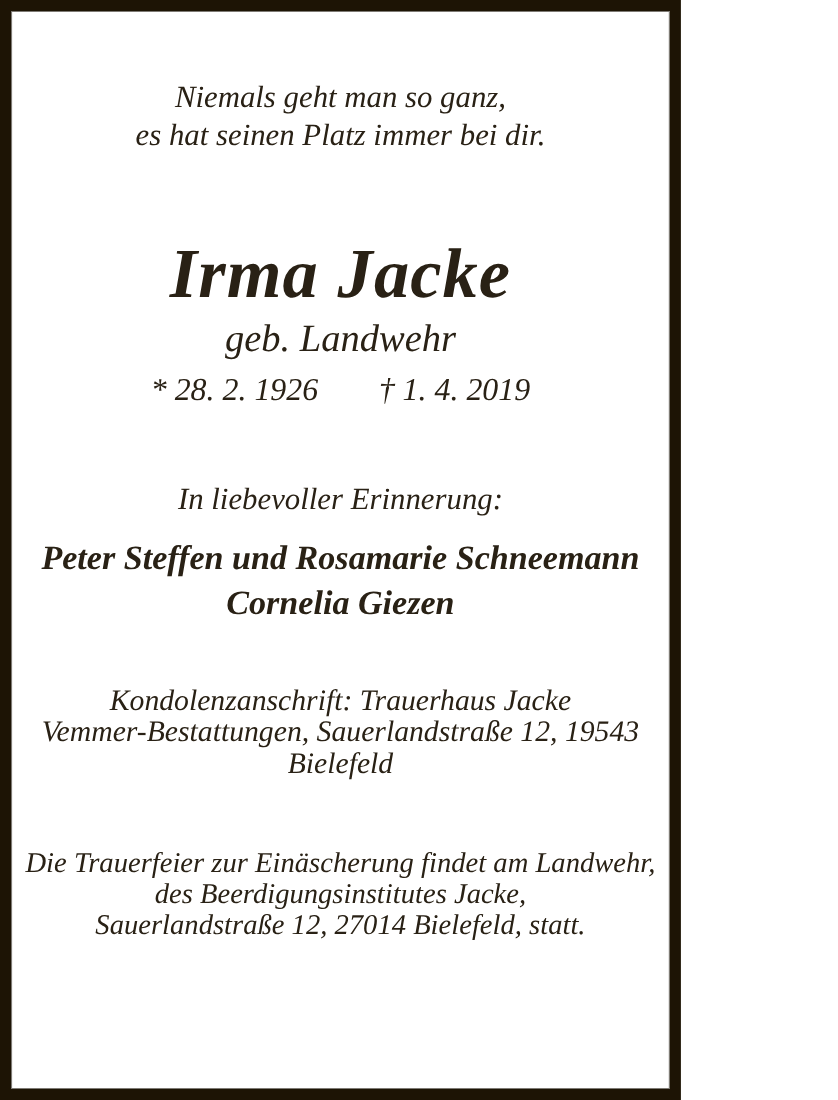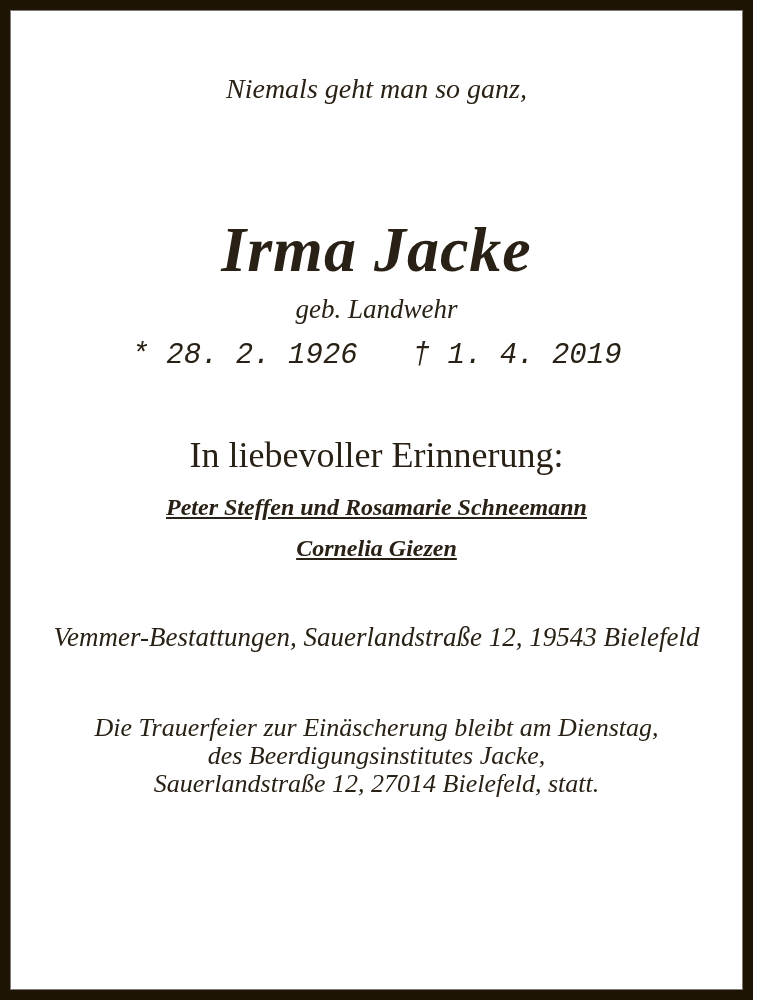--- a/index.html
+++ b/index.html
@@ -12,74 +12,73 @@
   html, body {
     width: 762px;
     background: var(--bg-color);
   }
   body {
     font-family: "Liberation Serif", "DejaVu Serif", serif;
     color: var(--text-color);
   }
   .notice-frame {
     position: relative;
-    width: 753px;
+    width: 619px;
     height: 1000px;
     border: 10px solid var(--frame-color);
     box-shadow: inset 0 0 0 1px var(--hairline-color);
     background: var(--bg-color);
     overflow: hidden;
     padding-left: 48px;
   }
   .content {
     position: absolute;
     left: 1px; top: 1px; right: 1px; bottom: 1px;
     text-align: center;
   }
   .epigraph {
     margin-top: 60px;
     font-style: italic;
     font-size: 28px;
     line-height: 35px;
   }
   .deceased-name {
-    margin-top: 108px;
+    margin-top: 72px;
     font-style: italic;
     font-weight: bold;
     font-size: 64px;
     line-height: 72px;
     letter-spacing: 1px;
   }
   .maiden-name {
     margin-top: 6px;
     font-style: italic;
-    font-size: 27px;
+    font-size: 35px;
     line-height: 34px;
   }
   .dates {
     margin-top: 12px;
     font-style: italic;
     font-size: 29px;
     line-height: 36px;
-    font-family: Liberation Mono, monospace;
   }
   .dates .date { display: inline-block; }
   .dates .date-gap { display: inline-block; width: 55px; }
   .memorial-heading {
     margin-top: 64px;
-    font-size: 36px;
+    font-style: italic;
+    font-size: 28px;
     line-height: 35px;
   }
   .mourners {
     margin-top: 14px;
     font-style: italic;
     font-weight: bold;
-    font-size: 24px;
+    font-size: 31px;
     line-height: 41px;
-    text-decoration: underline;
   }
   .condolence {
     margin-top: 54px;
     font-style: italic;
     font-size: 27px;
     line-height: 29px;
   }
   .service {
     margin-top: 62px;
     font-style: italic;
@@ -88,41 +87,43 @@
   }
 </style>
 </head>
 <body>
 
 <div class="notice-frame">
   <div class="content">
 
     <div class="epigraph">
       <div>Niemals geht man so ganz,</div>
+      <div>es hat seinen Platz immer bei dir.</div>
     </div>
 
     <div class="deceased-name">Irma Jacke</div>
 
     <div class="maiden-name">geb. Landwehr</div>
 
     <div class="dates">
       <span class="date">* 28. 2. 1926</span><span class="date-gap"></span><span class="date">† 1. 4. 2019</span>
     </div>
 
     <div class="memorial-heading">In liebevoller Erinnerung:</div>
 
     <div class="mourners">
       <div>Peter Steffen und Rosamarie Schneemann</div>
       <div>Cornelia Giezen</div>
     </div>
 
     <div class="condolence">
+      <div>Kondolenzanschrift: Trauerhaus Jacke</div>
       <div>Vemmer-Bestattungen, Sauerlandstraße 12, 19543 Bielefeld</div>
     </div>
 
     <div class="service">
-      <div>Die Trauerfeier zur Einäscherung bleibt am Dienstag,</div>
+      <div>Die Trauerfeier zur Einäscherung findet am Landwehr,</div>
       <div>des Beerdigungsinstitutes Jacke,</div>
       <div>Sauerlandstraße 12, 27014 Bielefeld, statt.</div>
     </div>
 
   </div>
 </div>
 
 </body></html>

